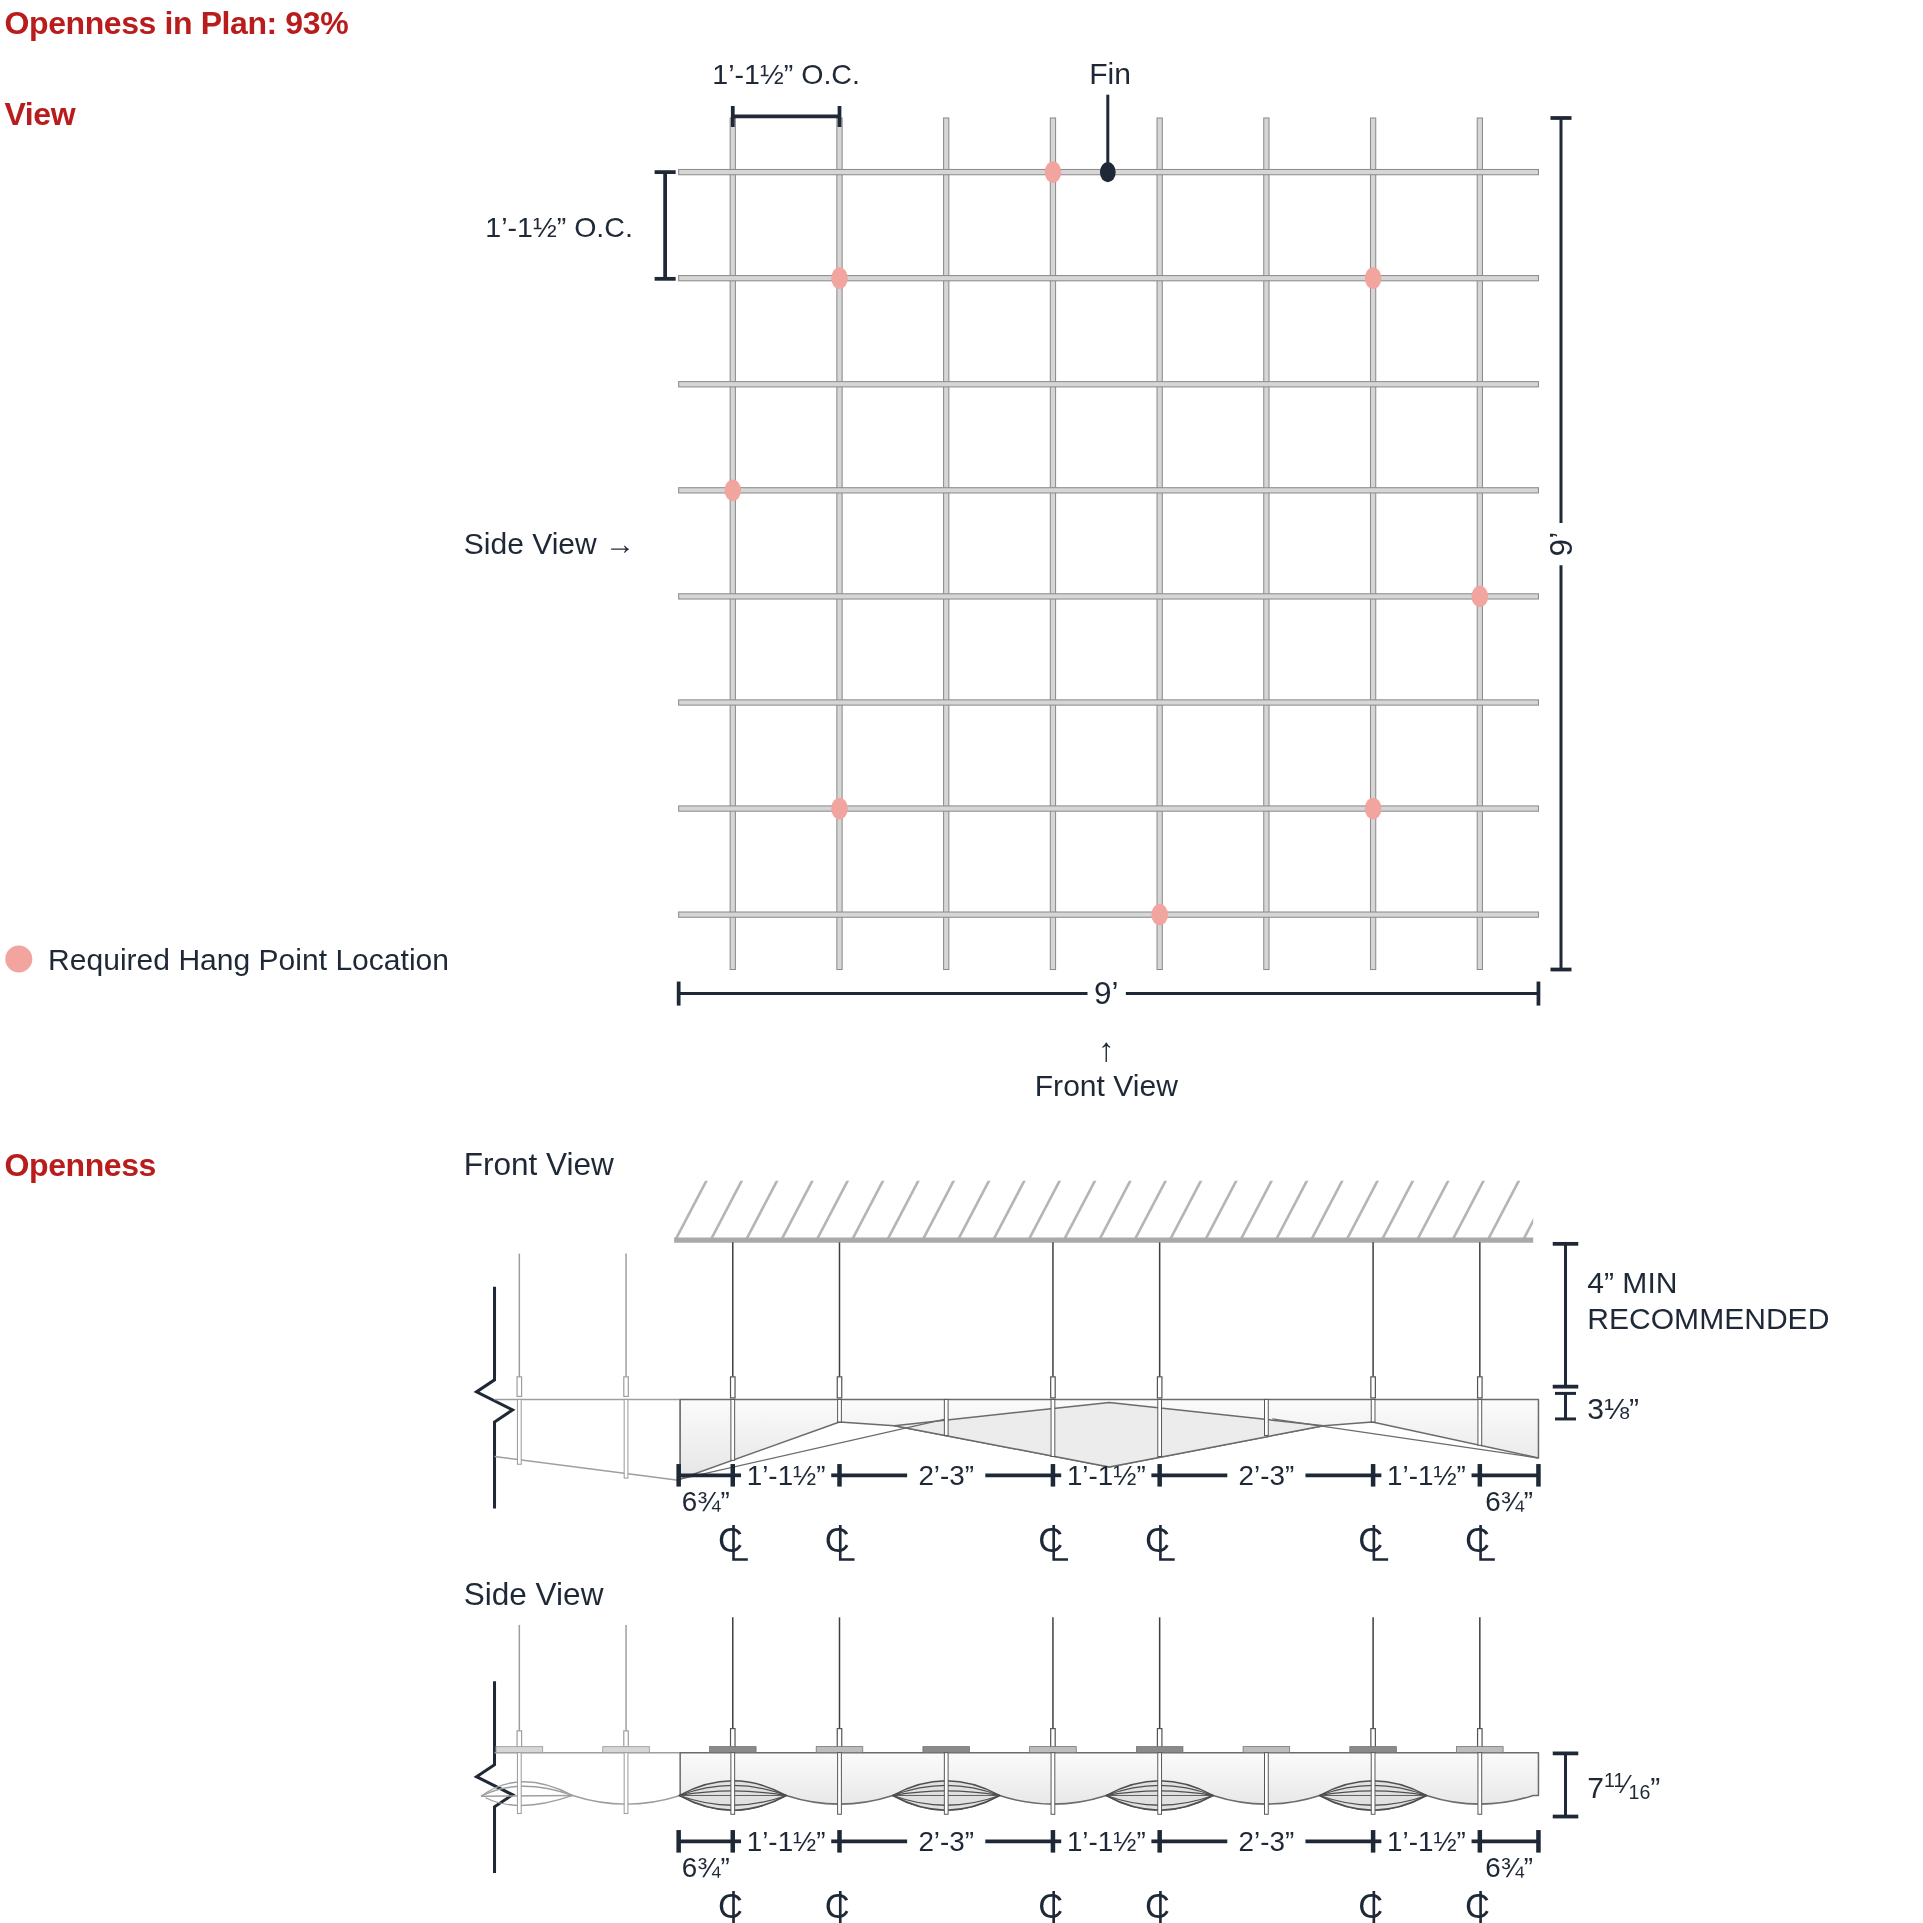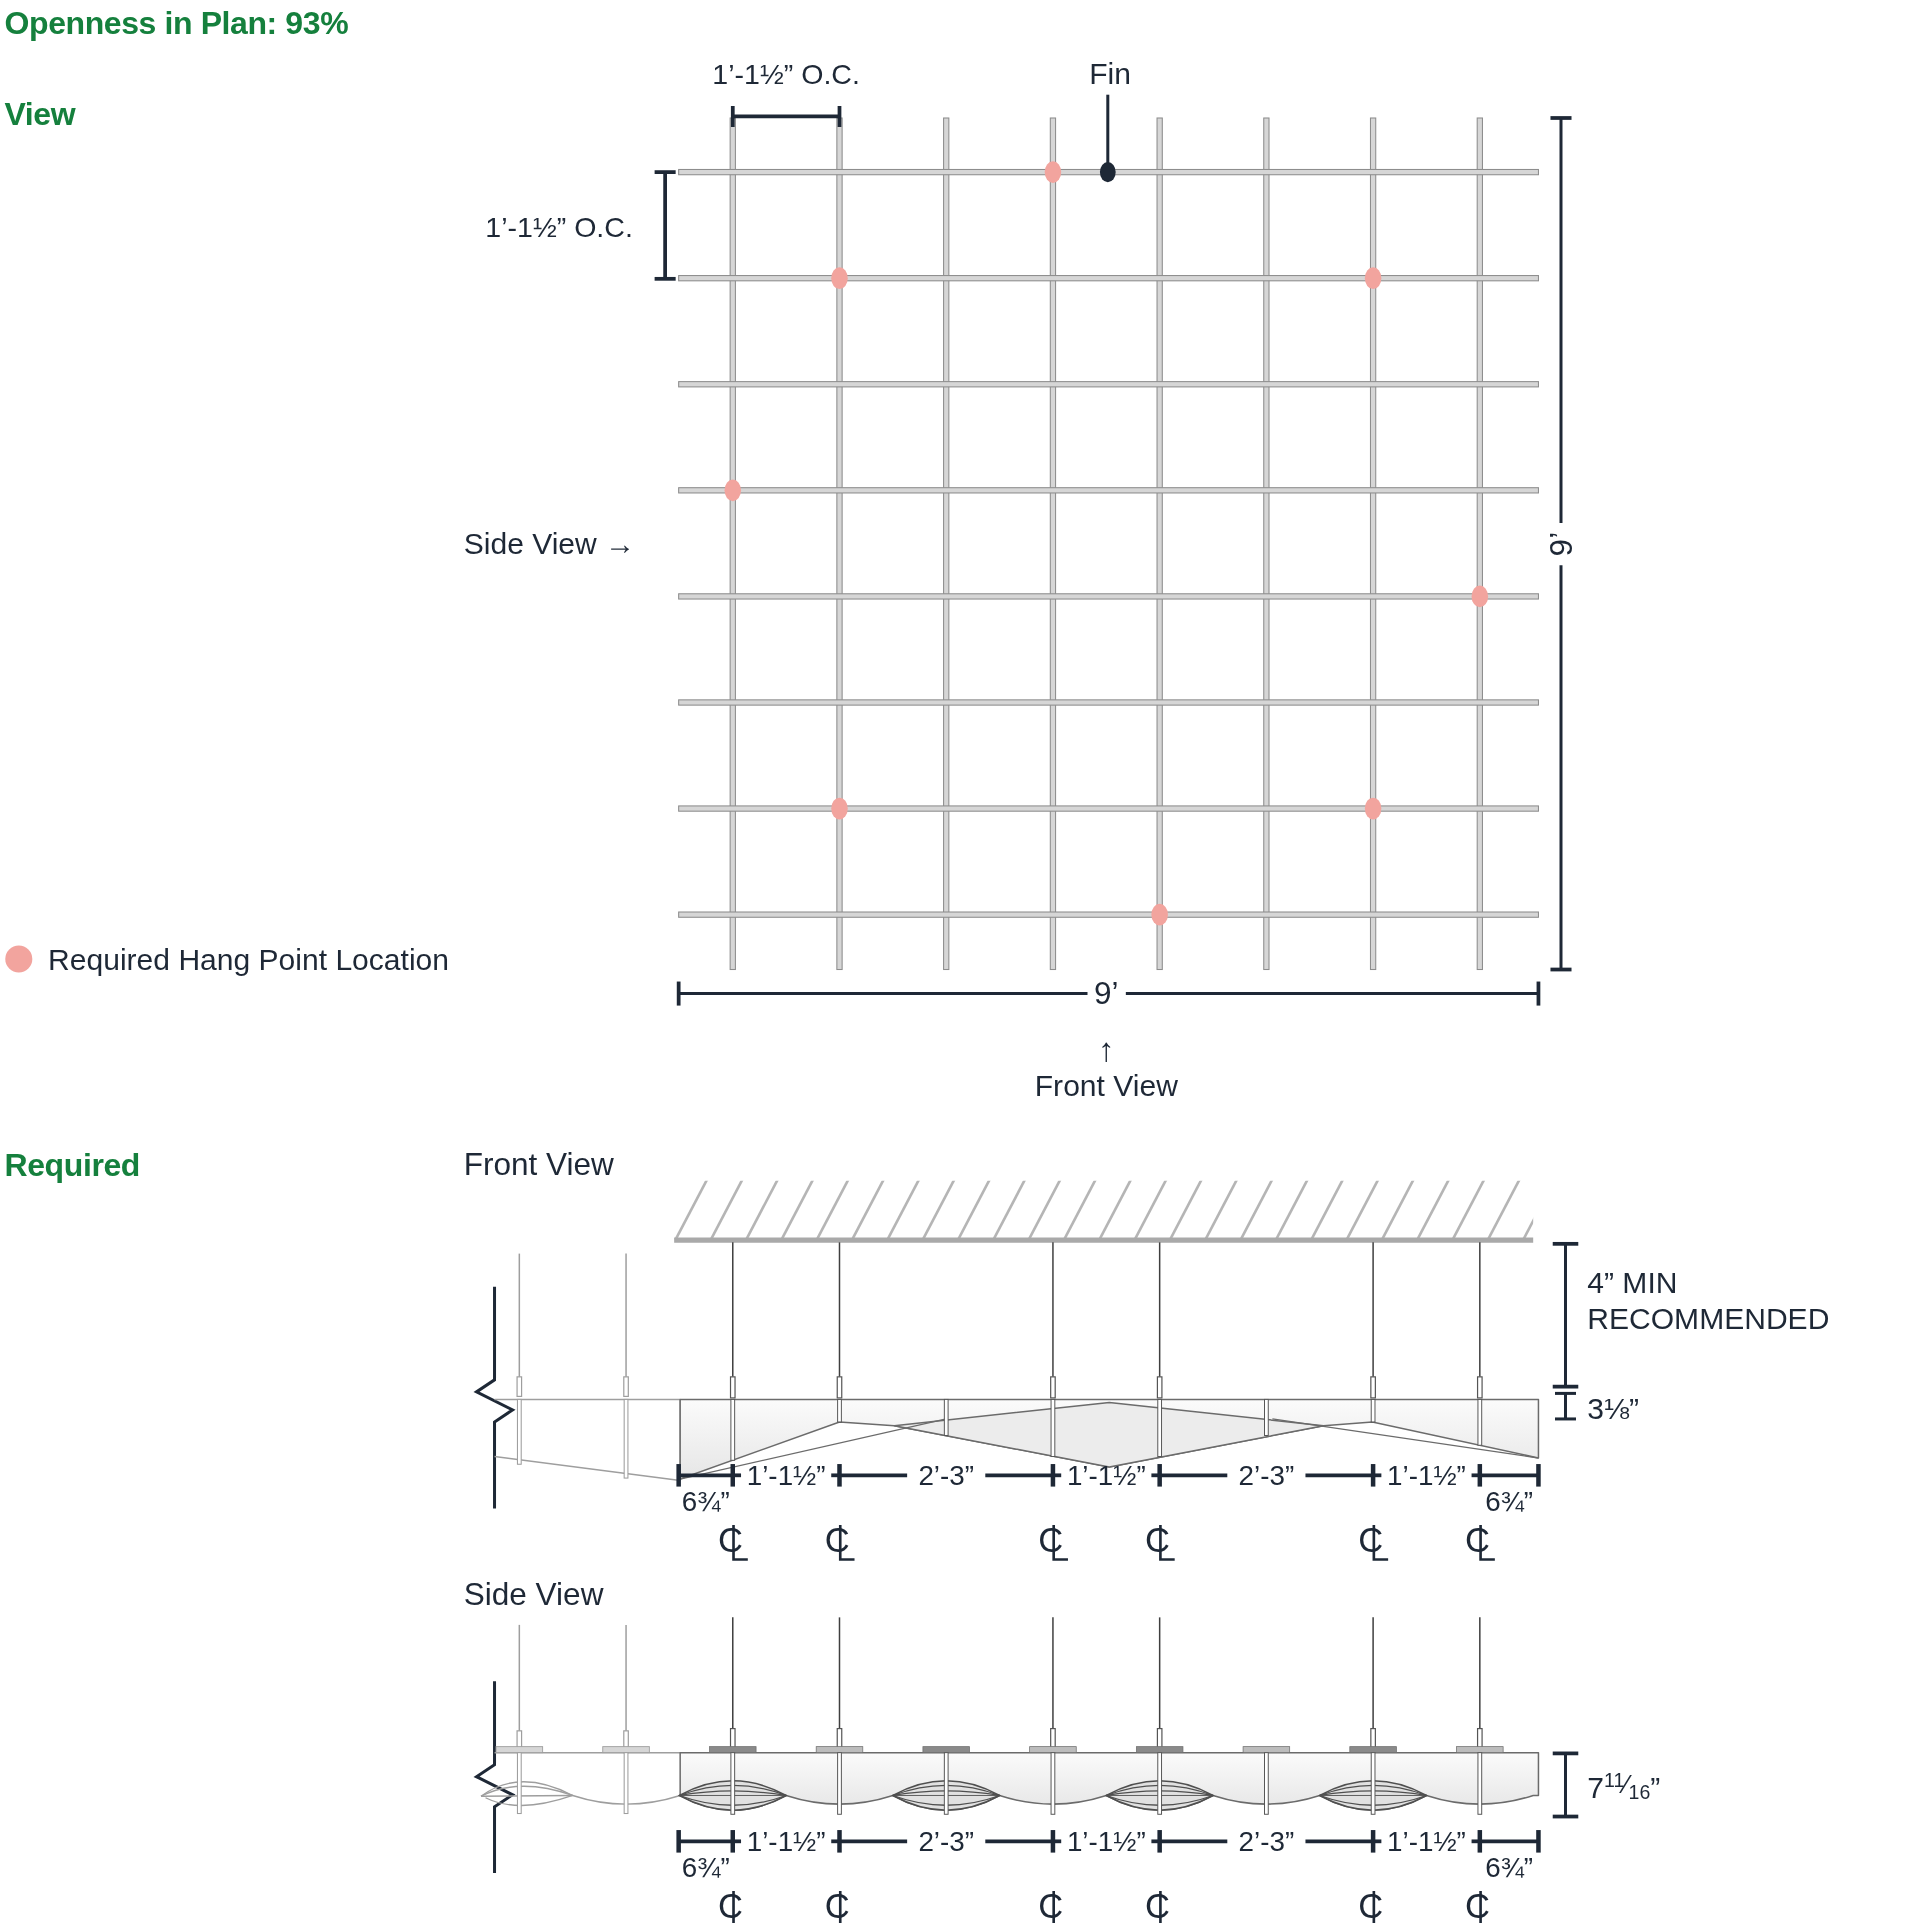--- a/index.html
+++ b/index.html
@@ -1,40 +1,40 @@
 <!DOCTYPE html>
 <html style="font-size:12px"><head>
 <meta charset="utf-8">
 <style>
   html,body{margin:0;padding:0;background:#ffffff;}
   .page{
     position:relative;
     width:1867px;height:1924px;
     background:#ffffff;
     font-family:"Liberation Sans", sans-serif;
-    color:#15803d;
+    color:#b91c1c;
     overflow:hidden;
   }
   .heading{
     position:absolute;
     font-weight:bold;
     font-size:32px;
     letter-spacing:-0.4px;
     white-space:nowrap;
   }
   #drawing{position:absolute;left:0;top:0;width:1924px;height:1924px;}
   text{font-family:"Liberation Sans", sans-serif;fill:#1e2836;}
 </style>
 </head>
 <body>
 
 <div class="page">
   <div class="heading" style="left:4.5px;top:4.5px;">Openness in Plan: 93%</div>
   <div class="heading" style="left:4.5px;top:96px;">View</div>
-  <div class="heading" style="left:4.5px;top:1147px;">Required</div>
+  <div class="heading" style="left:4.5px;top:1147px;">Openness</div>
 
   <svg id="drawing" viewBox="0 0 2560 2560" xmlns="http://www.w3.org/2000/svg">
       <g>
         <g>
           <rect fill="#d6d6d6" stroke="#8d8d8d" stroke-width="1.4" x="971.5" y="157" width="7" height="1133"></rect>
           <rect fill="#d6d6d6" stroke="#8d8d8d" stroke-width="1.4" x="1113.5" y="157" width="7" height="1133"></rect>
           <rect fill="#d6d6d6" stroke="#8d8d8d" stroke-width="1.4" x="1255.5" y="157" width="7" height="1133"></rect>
           <rect fill="#d6d6d6" stroke="#8d8d8d" stroke-width="1.4" x="1397.5" y="157" width="7" height="1133"></rect>
           <rect fill="#d6d6d6" stroke="#8d8d8d" stroke-width="1.4" x="1539.5" y="157" width="7" height="1133"></rect>
           <rect fill="#d6d6d6" stroke="#8d8d8d" stroke-width="1.4" x="1681.5" y="157" width="7" height="1133"></rect>

